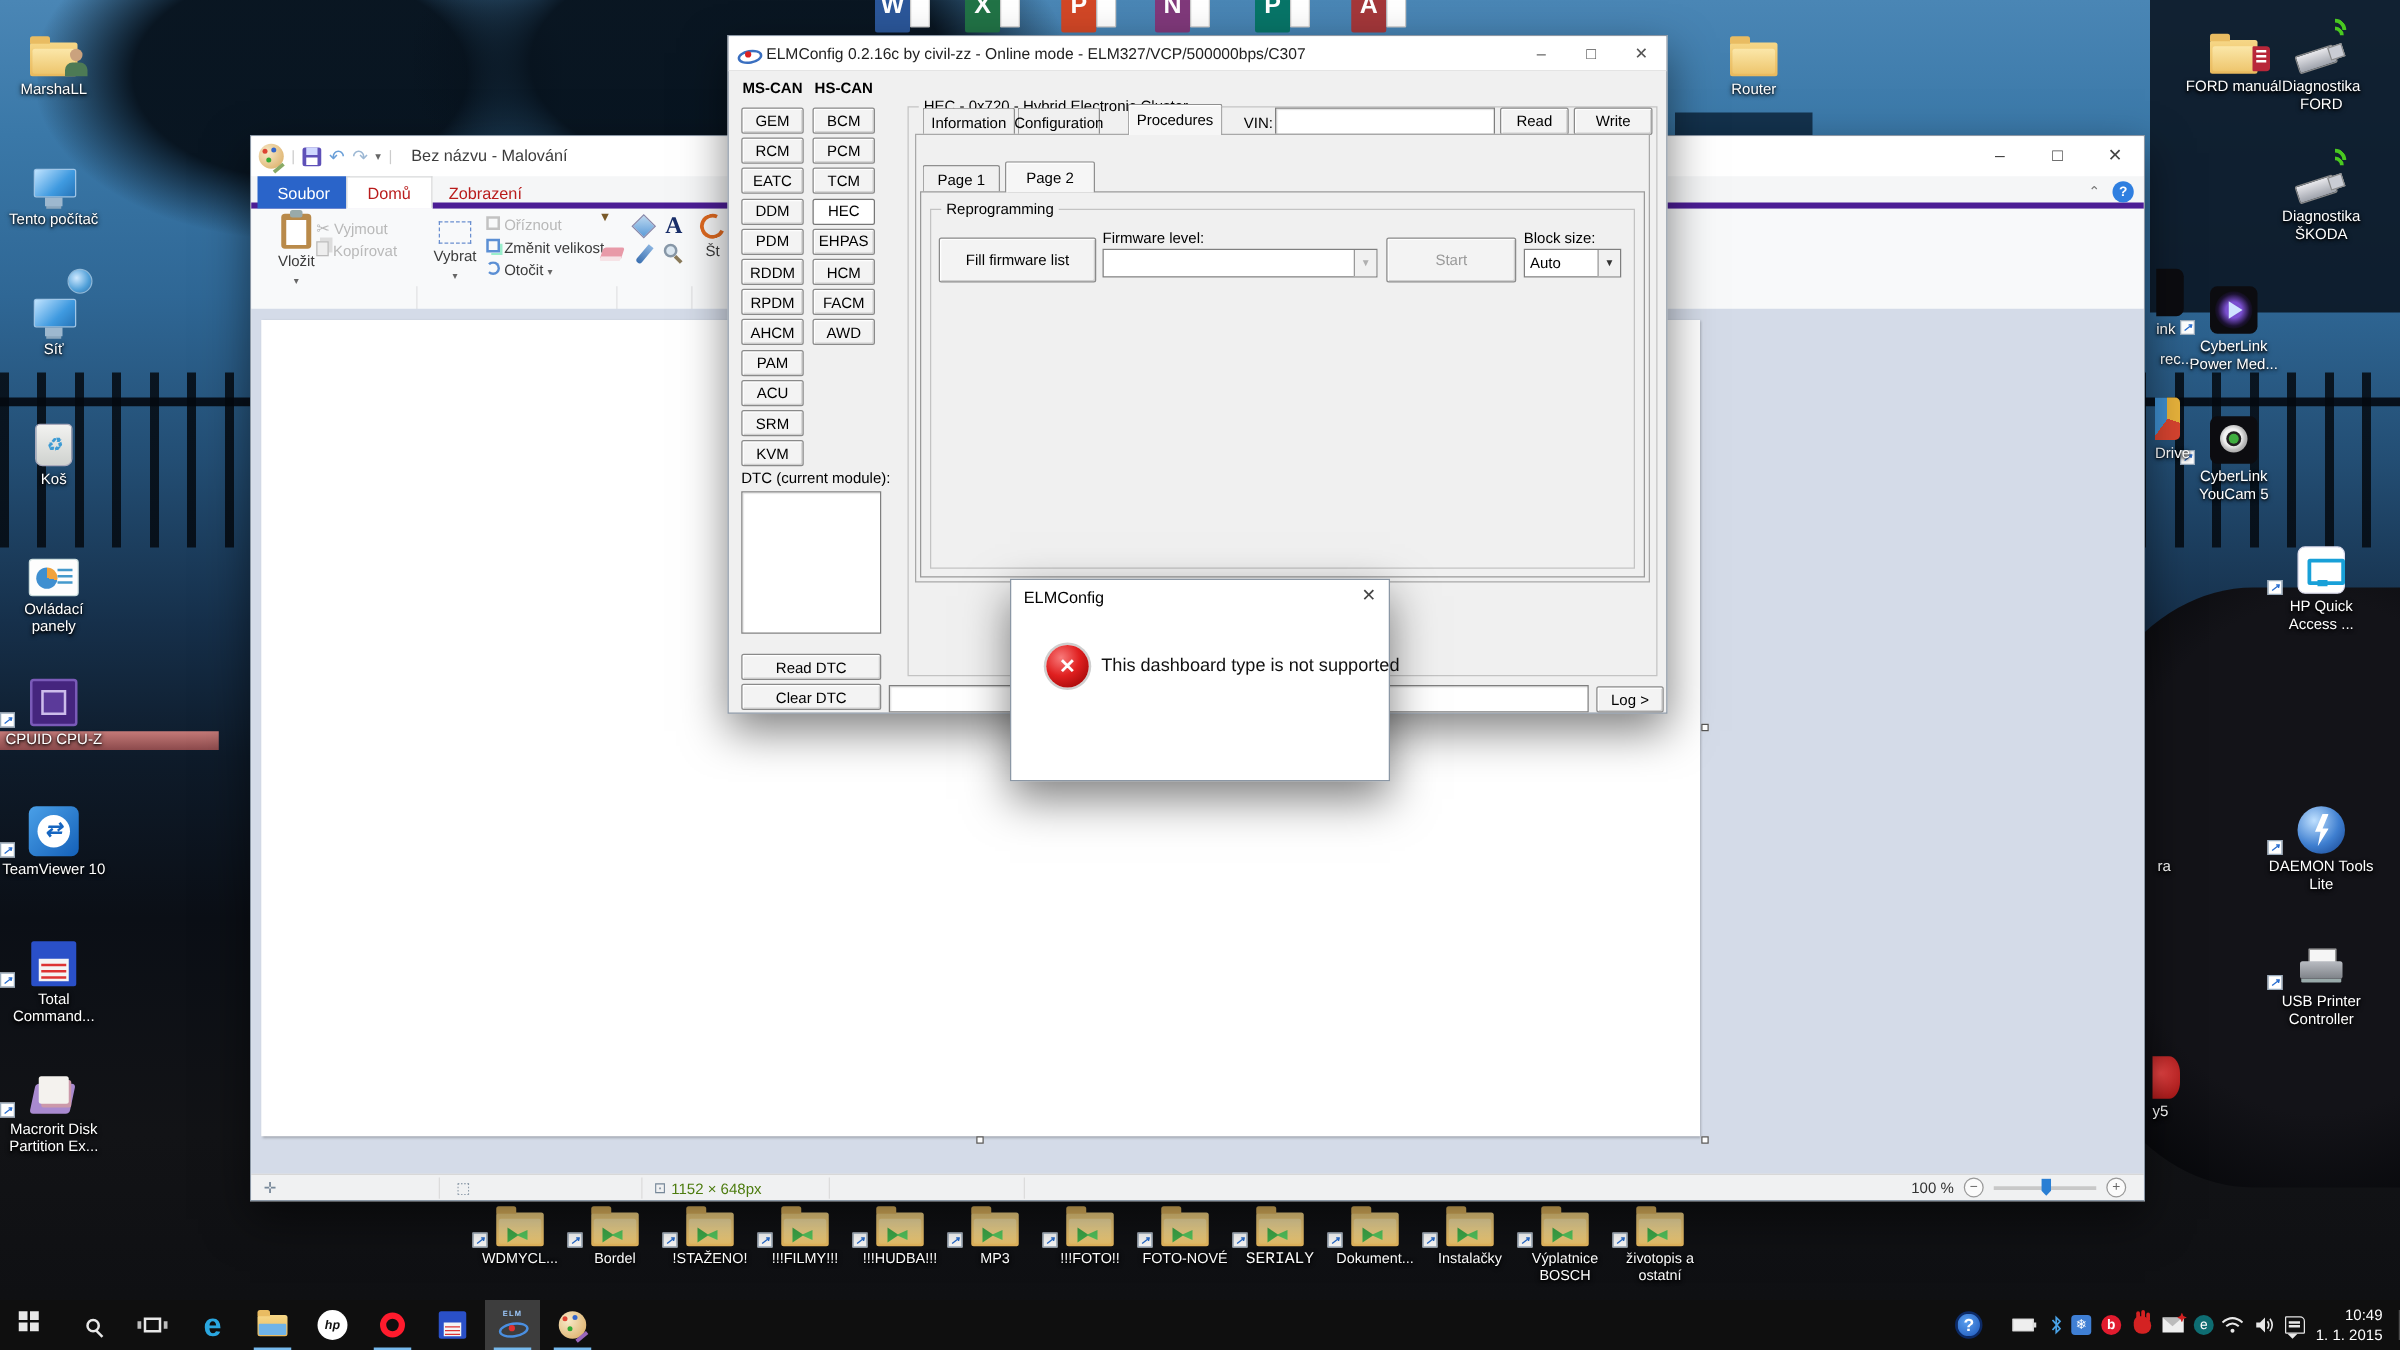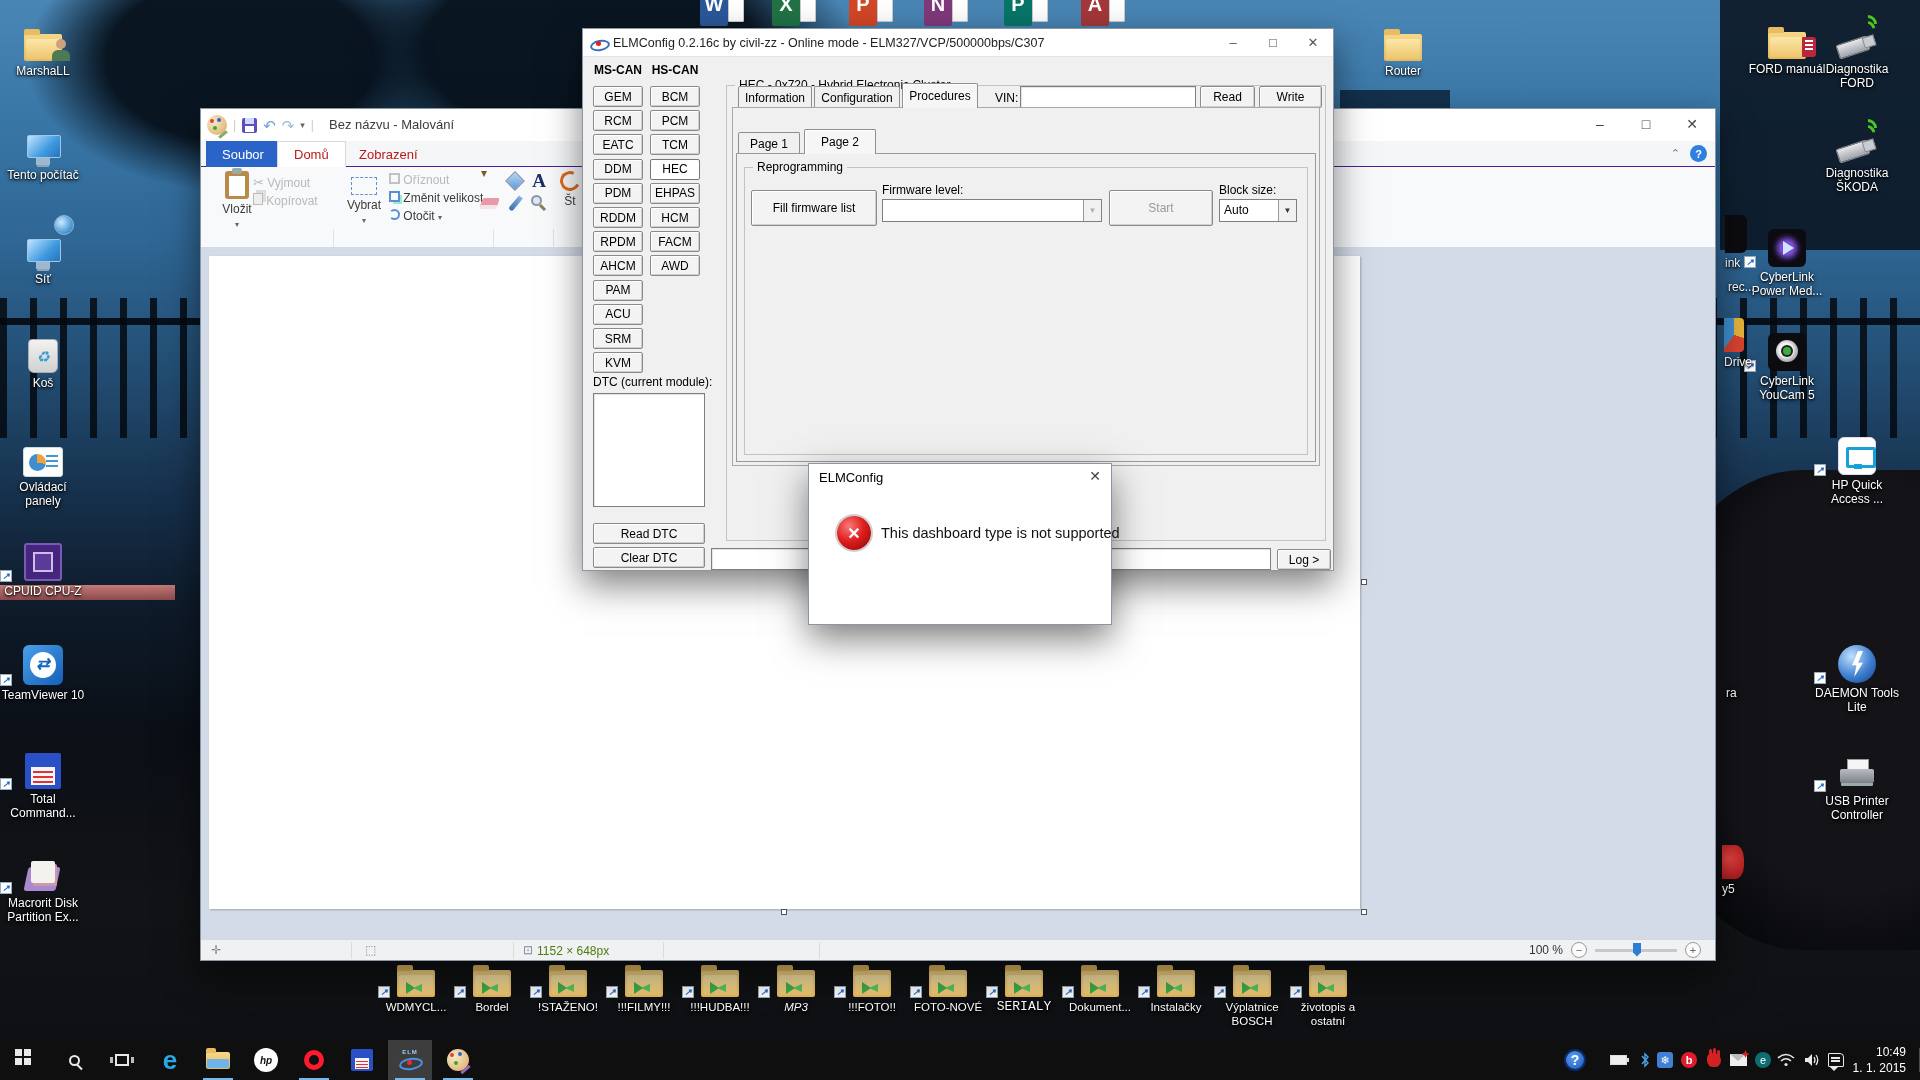--- a/index.html
+++ b/index.html
@@ -96,21 +96,21 @@
   .p-appicon{width:20px;height:20px;border-radius:50%;background:radial-gradient(circle at 35% 35%,#f7e9c8,#d9a85c);position:relative}
   .p-appicon:before{content:"";position:absolute;left:3px;top:4px;width:4px;height:4px;border-radius:50%;background:#d43;box-shadow:7px -1px 0 #36c,3px 7px 0 #3a3}
   .p-appicon:after{content:"";position:absolute;right:-1px;bottom:-1px;width:10px;height:3px;background:#8a6;transform:rotate(-40deg)}
   .qsep{color:#ccc}
   .q-save{width:15px;height:15px;background:#5e50b8;border-radius:2px;position:relative}
   .q-save:before{content:"";position:absolute;left:3px;top:0;width:9px;height:6px;background:#cfd8ff}
   .q-save:after{content:"";position:absolute;left:3px;bottom:1px;width:9px;height:6px;background:#fff}
   .q-arrow{color:#6a9fd8;font-size:15px;line-height:15px}
   .q-dd{color:#666;font-size:9px}
   #paint .ptitle{position:absolute;left:128px;top:8px;font-size:13px;color:#3c3c3c}
-  #paint .tabsrow{position:absolute;left:0;top:32px;width:100%;height:26px;background:#f5f6f7;border-bottom:1px solid #4c1d95}
+  #paint .tabsrow{position:absolute;left:0;top:32px;width:100%;height:26px;background:#f5f6f7;border-bottom:5px solid #4c1d95}
   .ptab{position:absolute;top:0;height:26px;padding:0 16px;display:flex;align-items:center;font-size:13px;color:#b91c1c}
   .ptab.file{background:#2a64c9;color:#fff}
   .ptab.on{background:#fff;border:1px solid #d8d9da;border-bottom:1px solid #fff}
   #paint .ribbon{position:absolute;left:0;top:58px;width:100%;height:80px;background:#f8f9fa}
   .rsep{position:absolute;top:62px;width:1px;height:70px;background:#e1e2e3}
   .rlabel{position:absolute;top:122px;font-size:11px;color:#8a8a8a;width:90px;text-align:center}
   .rtxt{position:absolute;font-size:12px;color:#3b3b3b}
   .rtxt.dis{color:#b9b9b9}
   .bigbtn{position:absolute;width:50px;text-align:center;font-size:12px;color:#3b3b3b}
   .i-clip{display:inline-block;width:24px;height:28px;background:#b98a4a;border-radius:3px;position:relative}
@@ -466,21 +466,21 @@
       </div>
       <div class="dlabel" style="font-size: 11.5px;">!!!HUDBA!!!</div>
     </div>
     <div class="dcell" style="left: 758px; top: 961px; width: 76px;">
       <div class="ic" style="height: 36px;">
         <i class="s-folder">
           <i class="badge-sync"></i>
         </i>
         <i class="badge-cut">↗</i>
       </div>
-      <div class="dlabel" style="font-size: 11.5px; font-style: italic;">MP3</div>
+      <div class="dlabel" style="font-size: 11.5px;">MP3</div>
     </div>
     <div class="dcell" style="left: 834px; top: 961px; width: 76px;">
       <div class="ic" style="height: 36px;">
         <i class="s-folder">
           <i class="badge-sync"></i>
         </i>
         <i class="badge-cut">↗</i>
       </div>
       <div class="dlabel" style="font-size: 11.5px;">!!!FOTO!!</div>
     </div>
@@ -670,21 +670,21 @@
   <span class="flabel" style="left:10px;top:346px">DTC (current module):</span>
   <div class="sunken" style="left:10px;top:364px;width:112px;height:114px"></div>
   <div class="cbtn" style="left:10px;top:494px;width:112px;height:21px">Read DTC</div>
   <div class="cbtn" style="left:10px;top:518px;width:112px;height:21px">Clear DTC</div>
 
   <div class="grp" style="left:143px;top:56px;width:600px;height:456px">
     <span class="glab">HEC - 0x720 - Hybrid Electronic Cluster</span>
   </div>
 
   <div id="tab-info" class="etab" style="left:155px;top:57px;width:74px">Information</div>
-  <div id="tab-conf" class="etab" style="left:231px;top:57px;width:86px">Configuration</div>
+  <div id="tab-conf" class="etab" style="left:231px;top:57px;width:66px">Configuration</div>
   <div id="tab-proc" class="etab on" style="left:319px;top:54px;width:76px;height:25px">Procedures</div>
 
   <span class="flabel" style="left:412px;top:62px">VIN:</span>
   <div class="sunken" style="left:437px;top:57px;width:176px;height:22px"></div>
   <div class="cbtn" style="left:617px;top:57px;width:55px;height:22px">Read</div>
   <div class="cbtn" style="left:676px;top:57px;width:63px;height:22px">Write</div>
 
   <div class="pagearea" style="left:149px;top:78px;width:588px;height:359px;border-color:#a8a8a8"></div>
   <div class="etab" style="left:155px;top:103px;width:62px;z-index:3">Page 1</div>
   <div class="etab on" style="left:221px;top:100px;width:72px;height:25px;z-index:4">Page 2</div>

